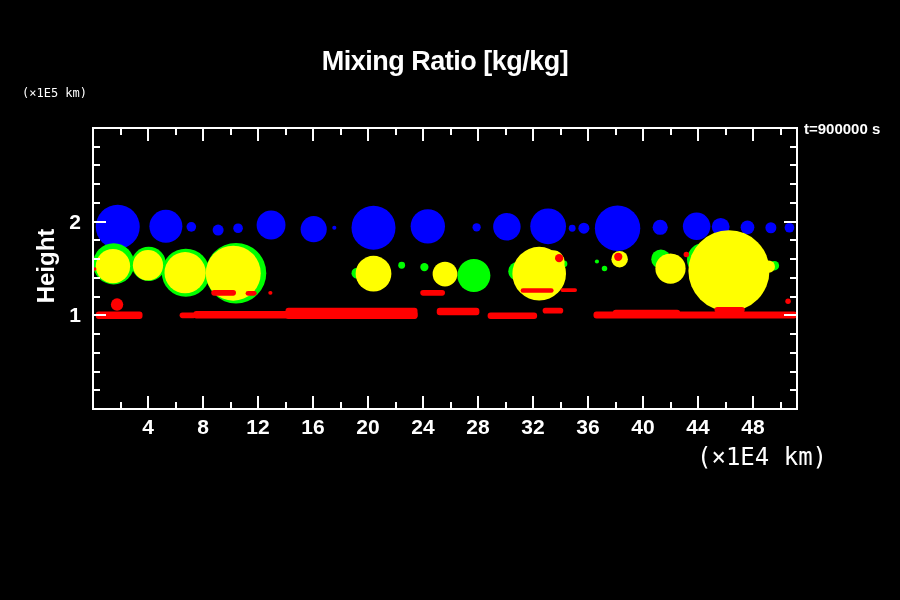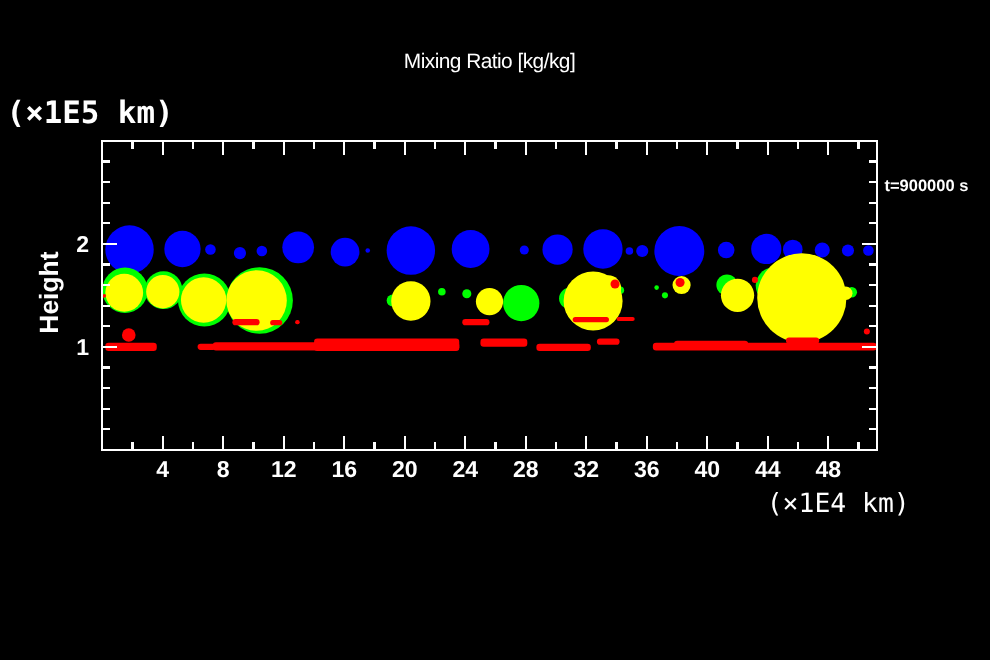--- a/index.html
+++ b/index.html
@@ -22,44 +22,43 @@
   .lbl {
     position: absolute;
     color: #ffffff;
     white-space: nowrap;
   }
   #title {
     left: 0;
     top: 46px;
     width: 890px;
     text-align: center;
-    font-size: 19px;
-    font-weight: normal;
+    font-size: 27px;
+    font-weight: bold;
     letter-spacing: -0.5px;
   }
   #y-unit-label {
-    left: 6px;
+    left: 22px;
     top: 86px;
     font-family: "DejaVu Sans Mono", monospace;
-    font-size: 28px;
-    font-weight: bold;
+    font-size: 12px;
+    font-weight: normal;
   }
   #x-unit-label {
     left: 697px;
     top: 443px;
     font-family: "DejaVu Sans Mono", monospace;
     font-size: 24px;
     font-weight: normal;
   }
   #time-annotation {
     left: 804px;
     top: 120px;
     font-size: 15px;
     font-weight: bold;
-    margin-top: 41px;
   }
   #height-label {
     left: -14px;
     top: 252px;
     width: 120px;
     height: 28px;
     line-height: 28px;
     text-align: center;
     font-size: 24px;
     font-weight: bold;

